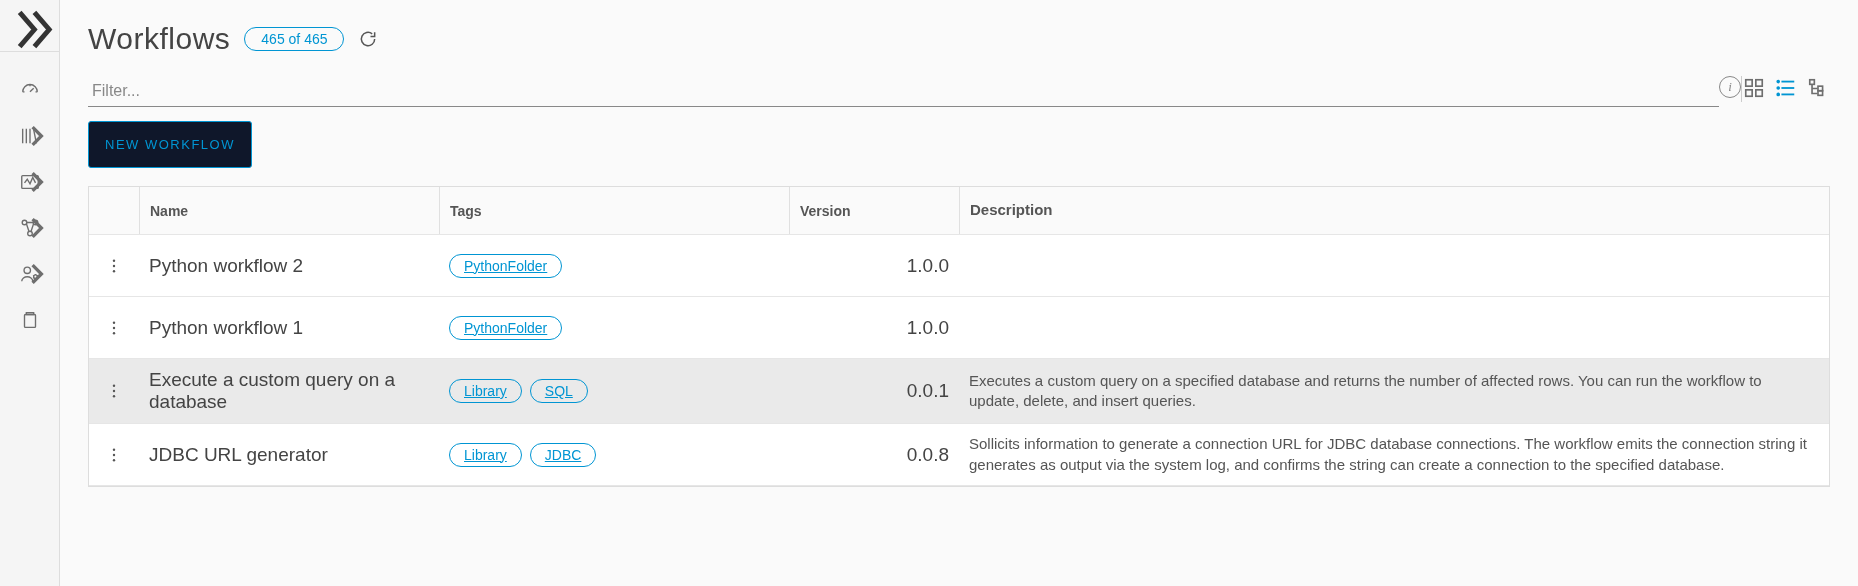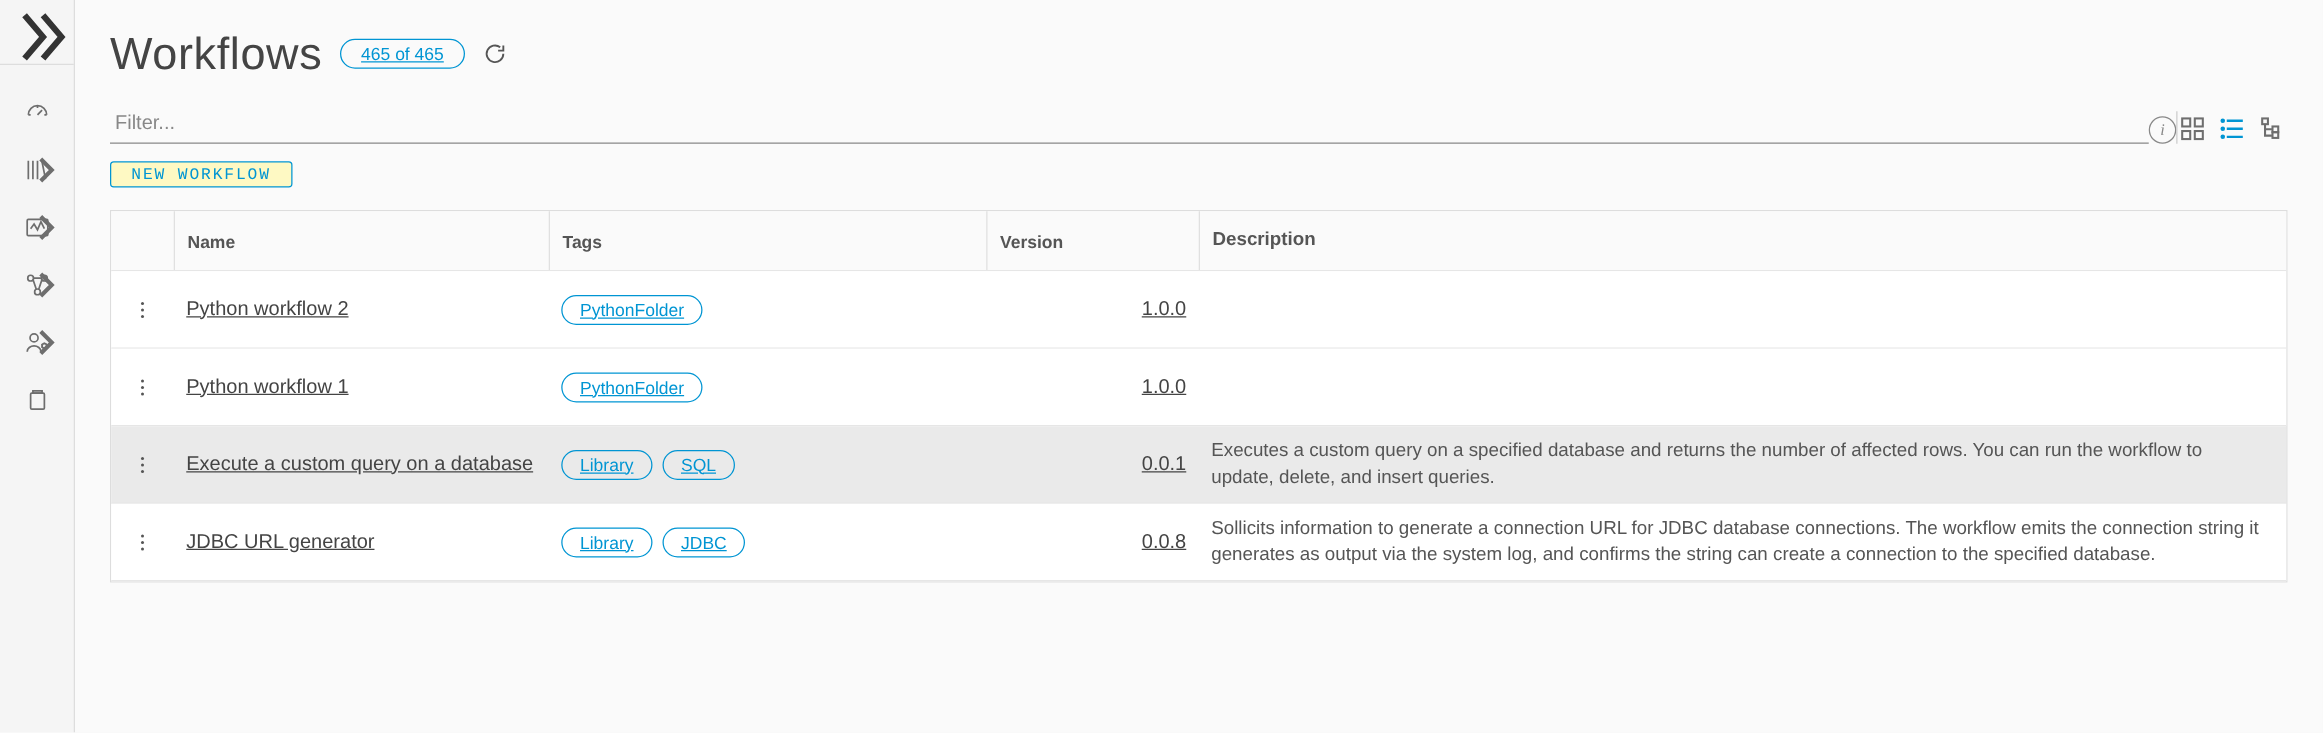--- a/index.html
+++ b/index.html
@@ -54,43 +54,42 @@
   padding: 22px 28px 0 28px;
   overflow: hidden;
 }
 .header-row {
   display: flex;
   align-items: center;
   gap: 14px;
   margin-bottom: 20px;
 }
 .page-title {
-  font-size: 36px;
+  font-size: 30px;
   font-weight: 300;
   color: #444;
   letter-spacing: 0.5px;
 }
 .count-badge {
   border: 1px solid #0095d3;
   color: #0095d3;
   border-radius: 14px;
   padding: 3px 16px;
   font-size: 14px;
-  text-decoration: underline;
 }
 .refresh-btn {
   color: #555;
   cursor: pointer;
   display: flex;
   align-items: center;
 }
 .refresh-btn svg { width: 20px; height: 20px; }
 .filter-row {
   display: flex;
-  align-items: flex-end;
+  align-items: flex-start;
   margin-bottom: 14px;
 }
 .filter-input {
   flex: 1;
   border: none;
   border-bottom: 1px solid #888;
   background: transparent;
   font-size: 16px;
   padding: 6px 4px;
   color: #333;
@@ -125,28 +124,27 @@
   align-items: center;
   justify-content: center;
   cursor: pointer;
   color: #6e6e6e;
 }
 .view-btn.active { color: #0095d3; }
 .view-btn svg { width: 22px; height: 22px; }
 .new-btn {
   border: 1px solid #0095d3;
   color: #0095d3;
-  background: #fef9c3;
-  padding: 2px 16px;
+  background: #0f172a;
+  padding: 15px 16px;
   font-size: 13px;
   letter-spacing: 1.5px;
   cursor: pointer;
   border-radius: 3px;
   margin-bottom: 18px;
-  font-family: Liberation Mono, monospace;
 }
 .table {
   border: 1px solid #ddd;
   background: #fff;
 }
 .thead, .trow {
   display: flex;
   align-items: center;
   border-bottom: 1px solid #e6e6e6;
 }
@@ -166,21 +164,21 @@
 .col-actions { width: 50px; display:flex; justify-content:center; }
 .col-name { width: 300px; padding: 0 10px; }
 .col-tags { width: 350px; padding: 0 10px; display:flex; gap:8px; flex-wrap:wrap; }
 .col-version { width: 170px; padding: 0 10px; text-align: right; }
 .col-desc { flex: 1; padding: 0 20px 0 10px; color:#555; font-size:15px; line-height:1.35; }
 .thead .col-actions { }
 .thead > div { border-left: 1px solid #e0e0e0; height:100%; display:flex; align-items:center; }
 .thead > div:first-child { border-left:none; }
 .row-menu { cursor:pointer; color:#555; display:flex; }
 .row-menu svg { width:18px; height:18px; }
-.cell-text { font-size:16px; color:#444;text-decoration:underline; }
+.cell-text { font-size:19px; color:#444; }
 .tag-pill {
   border: 1px solid #0095d3;
   color: #0095d3;
   border-radius: 14px;
   padding: 3px 14px;
   font-size: 14px;
   text-decoration: underline;
 }
 </style>
 </head>

